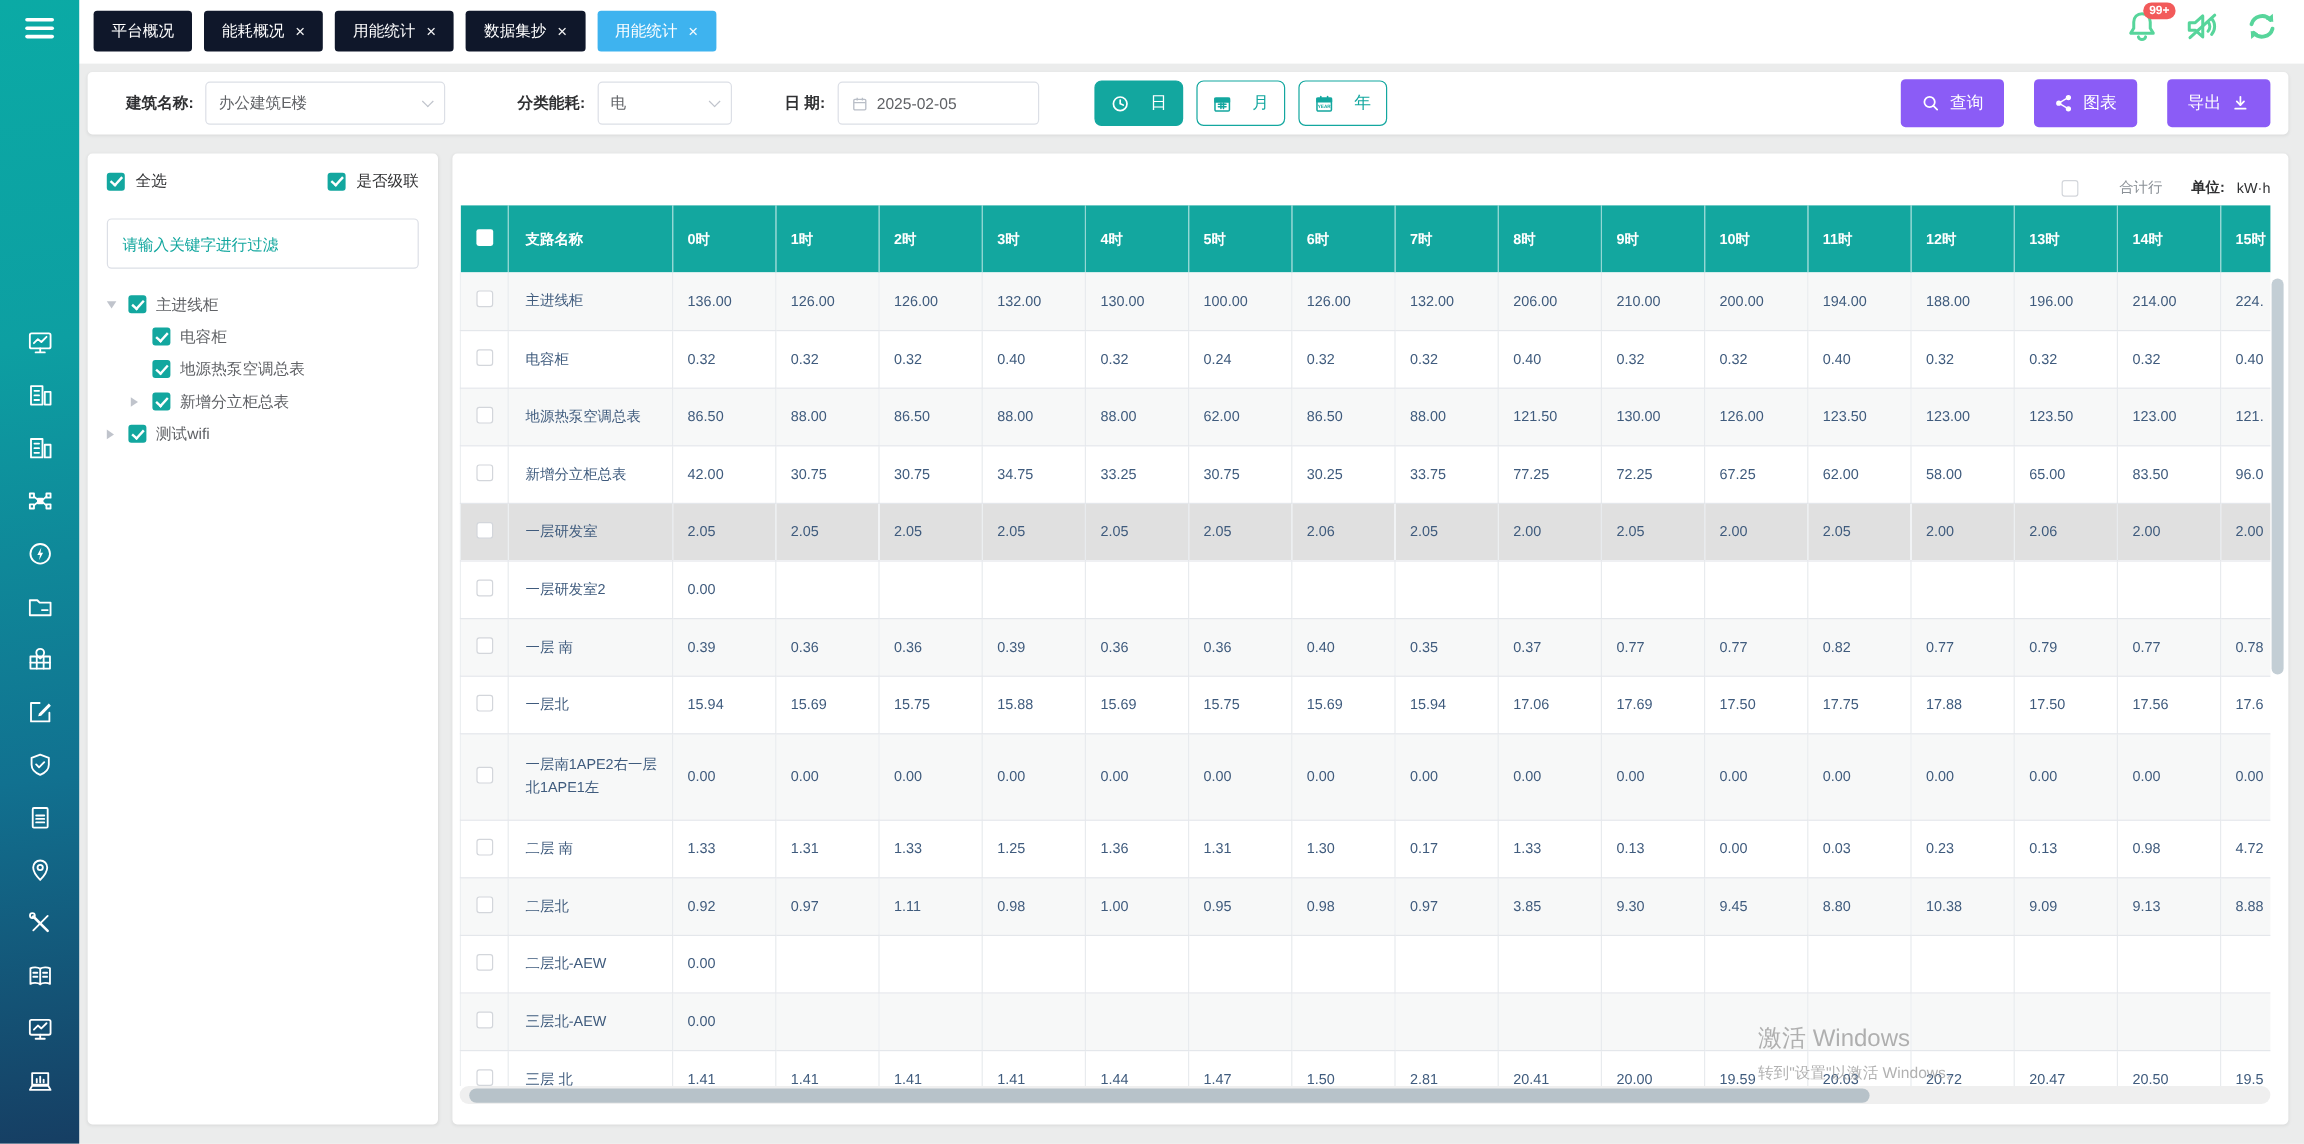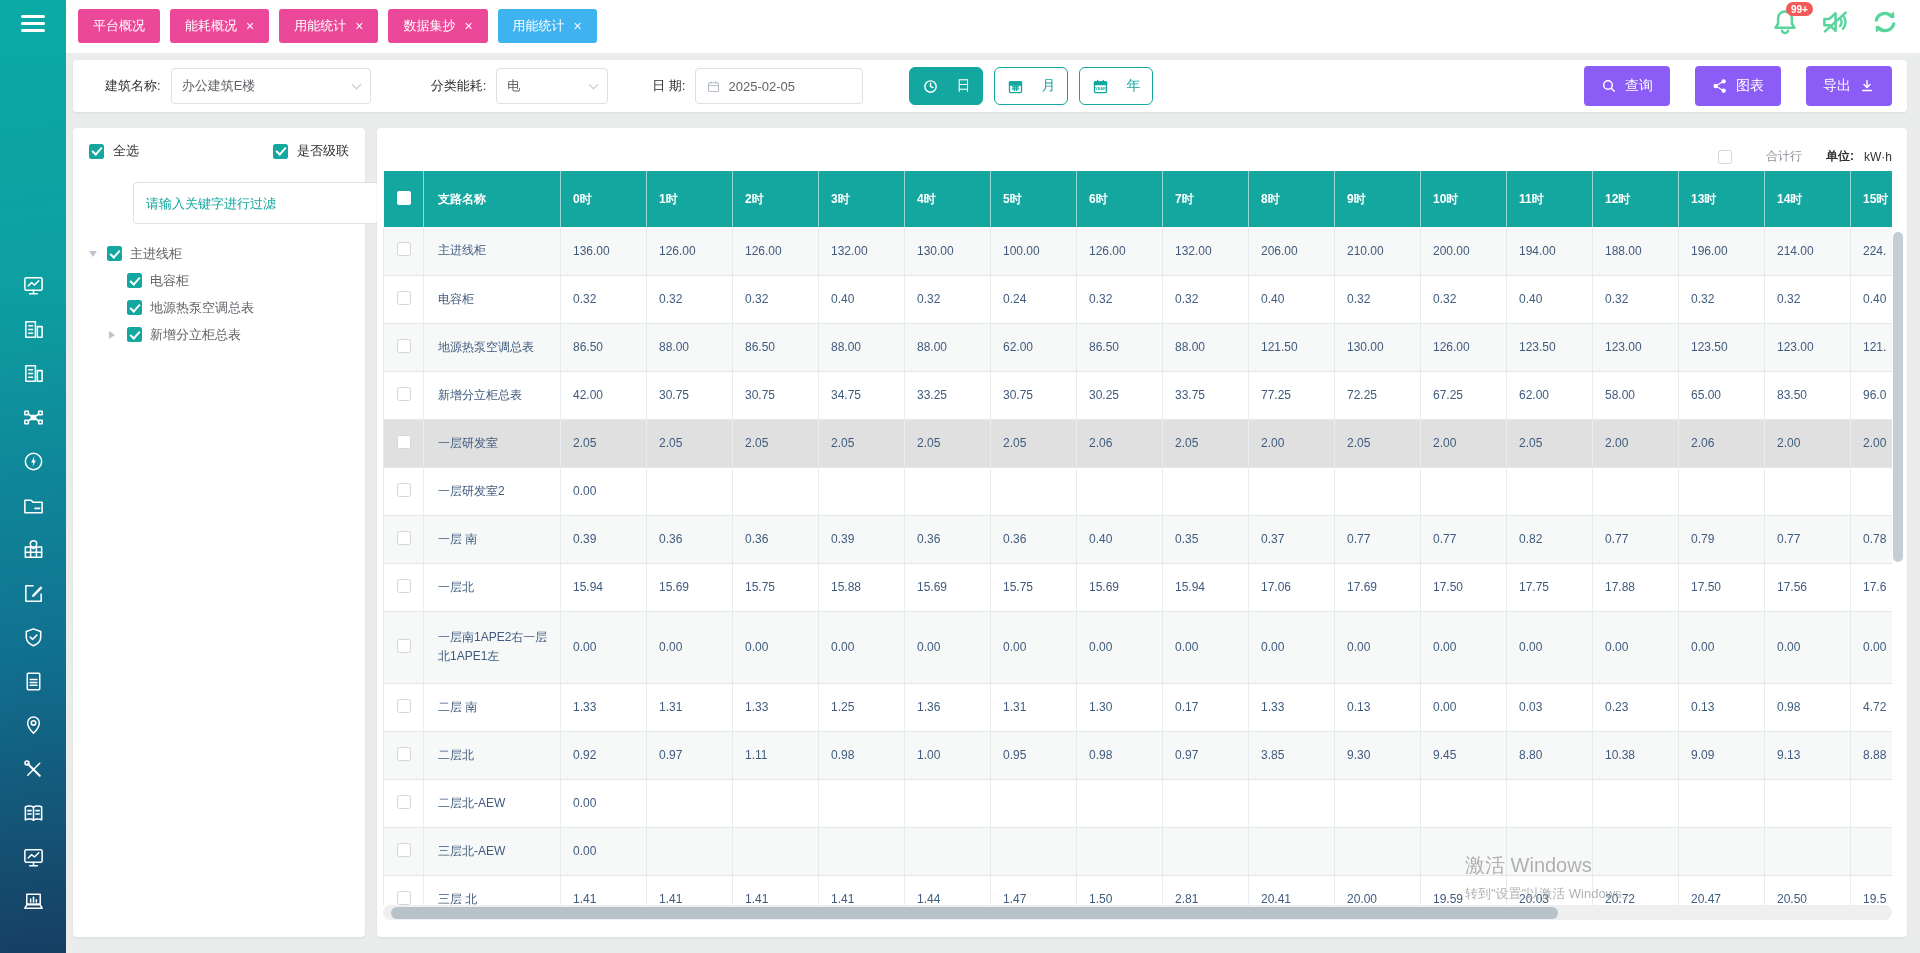--- a/index.html
+++ b/index.html
@@ -12,38 +12,38 @@
   #hamburger { position:absolute; top:15px; left:21px; width:24px; cursor:pointer; }
   #hamburger i { display:block; height:2.6px; background:#fff; border-radius:2px; margin-bottom:4.6px; }
   #side-icons { position:absolute; top:274px; left:0; width:66px; display:flex;
     flex-direction:column; align-items:center; gap:21px; }
   .side-ic { width:23px; height:23px; cursor:pointer; }
   .side-ic svg { width:23px; height:23px; }
 
   
   #topbar { position:absolute; left:66px; top:0; width:1854px; height:53px; background:#fff; }
   #tabbar { position:absolute; left:12px; top:9px; display:flex; }
-  .tab { height:34px; background:#ec4899; color:#fff; border-radius:3px; padding:0 15px;
+  .tab { height:34px; background:#0f172a; color:#fff; border-radius:3px; padding:0 15px;
     display:inline-flex; align-items:center; font-size:13px; margin-right:10px; cursor:pointer; }
   .tab.active { background:#3eb3ef; }
   .tab-x { margin-left:9px; font-size:14px; line-height:1; opacity:.95; }
   #top-icons { position:absolute; right:20px; top:7px; display:flex; align-items:flex-end; gap:20px; }
   .top-ic { position:relative; width:30px; height:30px; cursor:pointer; }
   .top-ic svg { width:30px; height:30px; }
   #badge { position:absolute; top:-5px; left:16px; background:#f25a5a; color:#fff;
     font-size:10px; padding:1.5px 5px; border-radius:9px; font-weight:bold; }
 
   
   .card { position:absolute; background:#fff; border-radius:4px; box-shadow:0 1px 3px rgba(0,0,0,.07); }
   #filter-card { left:73px; top:60px; width:1834px; height:52px; display:flex; align-items:center; padding-left:32px; }
   #tree-card   { left:73px; top:128px; width:292px; height:809px; }
   #table-card  { left:377px; top:128px; width:1530px; height:809px; }
 
   
-  .f-label { font-size:13px; color:#303133; font-weight:400; white-space:nowrap; }
+  .f-label { font-size:13px; color:#303133; font-weight:700; white-space:nowrap; }
   .sel { height:36px; border:1px solid #dcdfe6; border-radius:4px; background:#fff;
     display:flex; align-items:center; justify-content:space-between; padding:0 10px;
     font-size:13px; color:#606266; cursor:pointer; }
   .chev { width:7px; height:7px; border-right:1.4px solid #c0c4cc; border-bottom:1.4px solid #c0c4cc;
     transform:rotate(45deg); margin-top:-3px; flex:none; }
   .date-box { height:36px; border:1px solid #dcdfe6; border-radius:4px; display:flex;
     align-items:center; padding:0 10px; gap:7px; font-size:13px; color:#606266; cursor:pointer; }
   .gran { height:38px; width:74px; border-radius:6px; display:flex; align-items:center;
     justify-content:space-between; padding:0 12px; font-size:14px; cursor:pointer;
     border:1px solid #13a79f; color:#13a79f; background:#fff; margin-right:11px; }
@@ -61,21 +61,21 @@
   .cbx.un { background:#fff; border:1px solid #d3d6db; }
   .cbx.un::after { display:none; }
   .cbx.hdr { background:#fff; border:none; border-radius:2px; }
   .cbx.hdr::after { display:none; }
 
   
   #panel-top { padding:14px 16px 0 16px; }
   #panel-checks { display:flex; justify-content:space-between; align-items:center; }
   .chk-pair { display:flex; align-items:center; gap:9px; font-size:13px; color:#303133; cursor:pointer; }
   #filter-input { margin-top:22px; width:100%; height:42px; border:1px solid #dcdfe6; border-radius:4px;
-    padding:0 12px; font-size:13px; color:#13a79f; font-family:inherit;margin-left:44px; }
+    padding:0 12px; font-size:13px; color:#13a79f; font-family:inherit; }
   #filter-input::placeholder { color:#13a79f; opacity:1; }
   #tree { margin-top:16px; padding-left:16px; }
   .tnode { display:flex; align-items:center; height:27px; cursor:pointer; }
   .tnode .lbl { font-size:13px; color:#606266; margin-left:8px; white-space:nowrap; }
   .arrow { width:18px; flex:none; display:flex; align-items:center; }
   .tri-r { width:0; height:0; border-left:6px solid #c0c4cc; border-top:4.5px solid transparent; border-bottom:4.5px solid transparent; }
   .tri-d { width:0; height:0; border-top:6px solid #c0c4cc; border-left:4.5px solid transparent; border-right:4.5px solid transparent; }
 
   
   #table-meta { position:absolute; top:20px; right:15px; display:flex; align-items:center; gap:10px; }
@@ -382,20 +382,27 @@
         <span class="cbx" style="width: 15px; height: 15px;"></span>
         <span class="lbl">地源热泵空调总表</span>
       </div>
       <div class="tnode" style="padding-left: 20px;">
         <span class="arrow">
           <i class="tri-r"></i>
         </span>
         <span class="cbx" style="width: 15px; height: 15px;"></span>
         <span class="lbl">新增分立柜总表</span>
       </div>
+      <div class="tnode" style="padding-left: 0px;">
+        <span class="arrow">
+          <i class="tri-r"></i>
+        </span>
+        <span class="cbx" style="width: 15px; height: 15px;"></span>
+        <span class="lbl">测试wifi</span>
+      </div>
     </div>
 </div>
 
 <div class="card" id="table-card">
   <div id="table-meta">
     <span class="cbx un" style="width:14px;height:14px;"></span>
     <span id="total-label">合计行</span>
     <span id="unit-label">单位:</span>
     <span id="unit-value">kW·h</span>
   </div>

